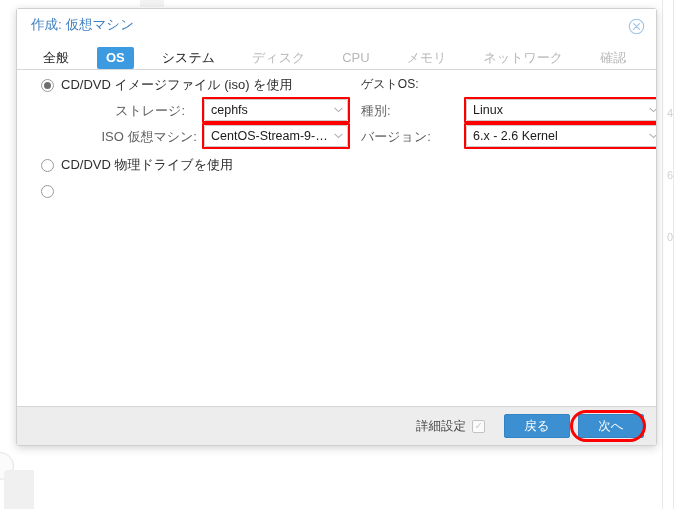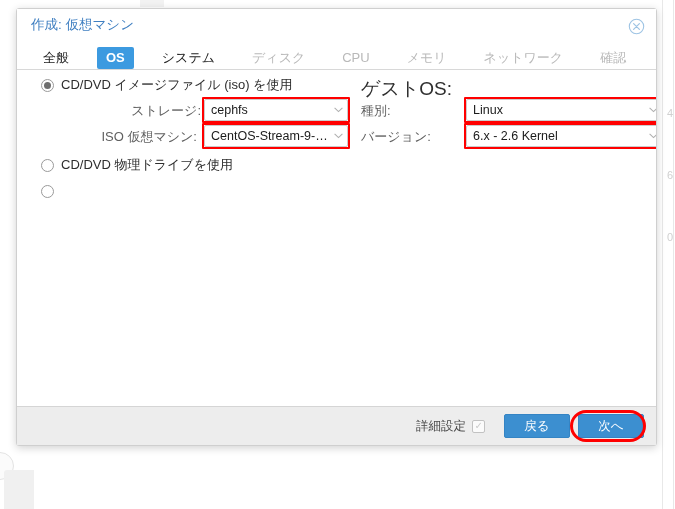--- a/index.html
+++ b/index.html
@@ -211,21 +211,21 @@
     flex: 1 1 auto;
   }
   .select .chev {
     flex: 0 0 auto;
     margin-left: 4px;
     color: #b0b0b0;
     line-height: 0;
   }
   .group-title {
     position: absolute;
-    font-size: 19px;
+    font-size: 12px;
     color: #2e2e2e;
     font-weight: 400;
     white-space: nowrap;
   }
 
   
   .hl-rect {
     position: absolute;
     border: 2px solid #ff0000;
     border-radius: 1px;
@@ -332,21 +332,21 @@
 
   <div id="dialog-body">
 
     <div class="row radio-row" style="top:4px">
       <span class="radio checked"></span>
       <span class="radio-label">CD/DVD イメージファイル (iso) を使用</span>
     </div>
 
     <div class="group-title" style="left:344px; top:6px">ゲストOS:</div>
 
-    <div class="field-label" style="left:64px; top:32px; width:120px">ストレージ:</div>
+    <div class="field-label" style="left:48px; top:32px; width:120px">ストレージ:</div>
     <div class="select" style="left:187px; top:29px; width:144px">
       <span class="val">cephfs</span>
       <span class="chev">
         <svg width="9" height="6" viewBox="0 0 9 6">
             <path d="M0.6 0.8 L4.5 4.6 L8.4 0.8" fill="none" stroke="#b0b0b0" stroke-width="1.1"></path>
           </svg>
       </span>
     </div>
     <div class="hl-rect" style="left:185px; top:27px; width:148px; height:26px"></div>
 

